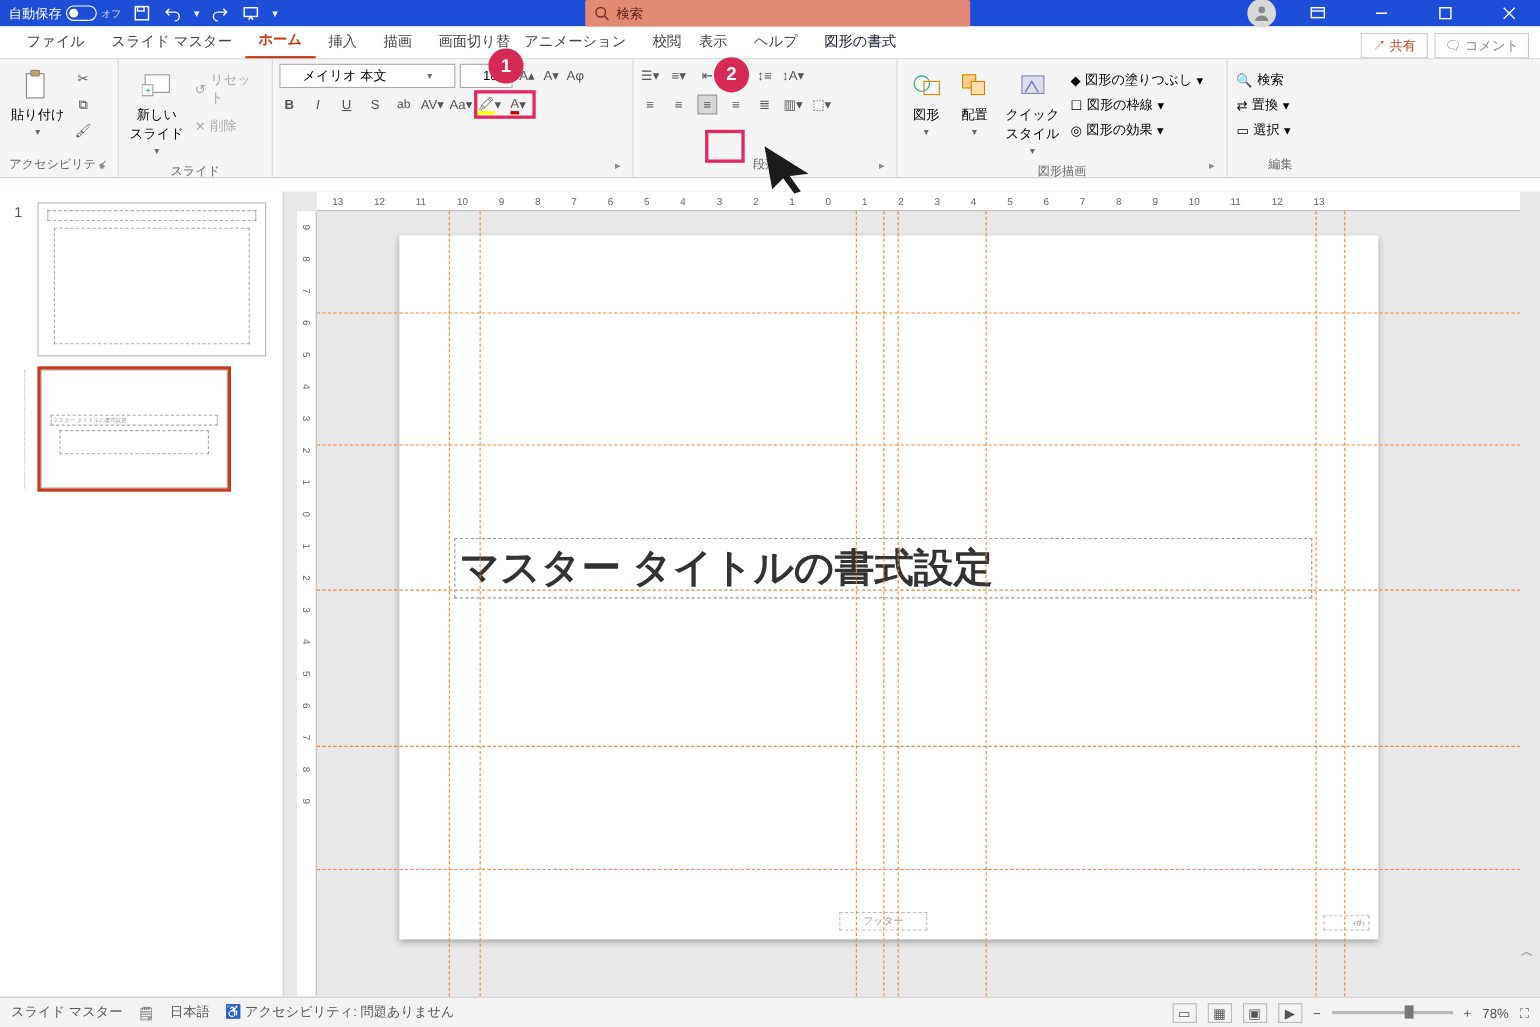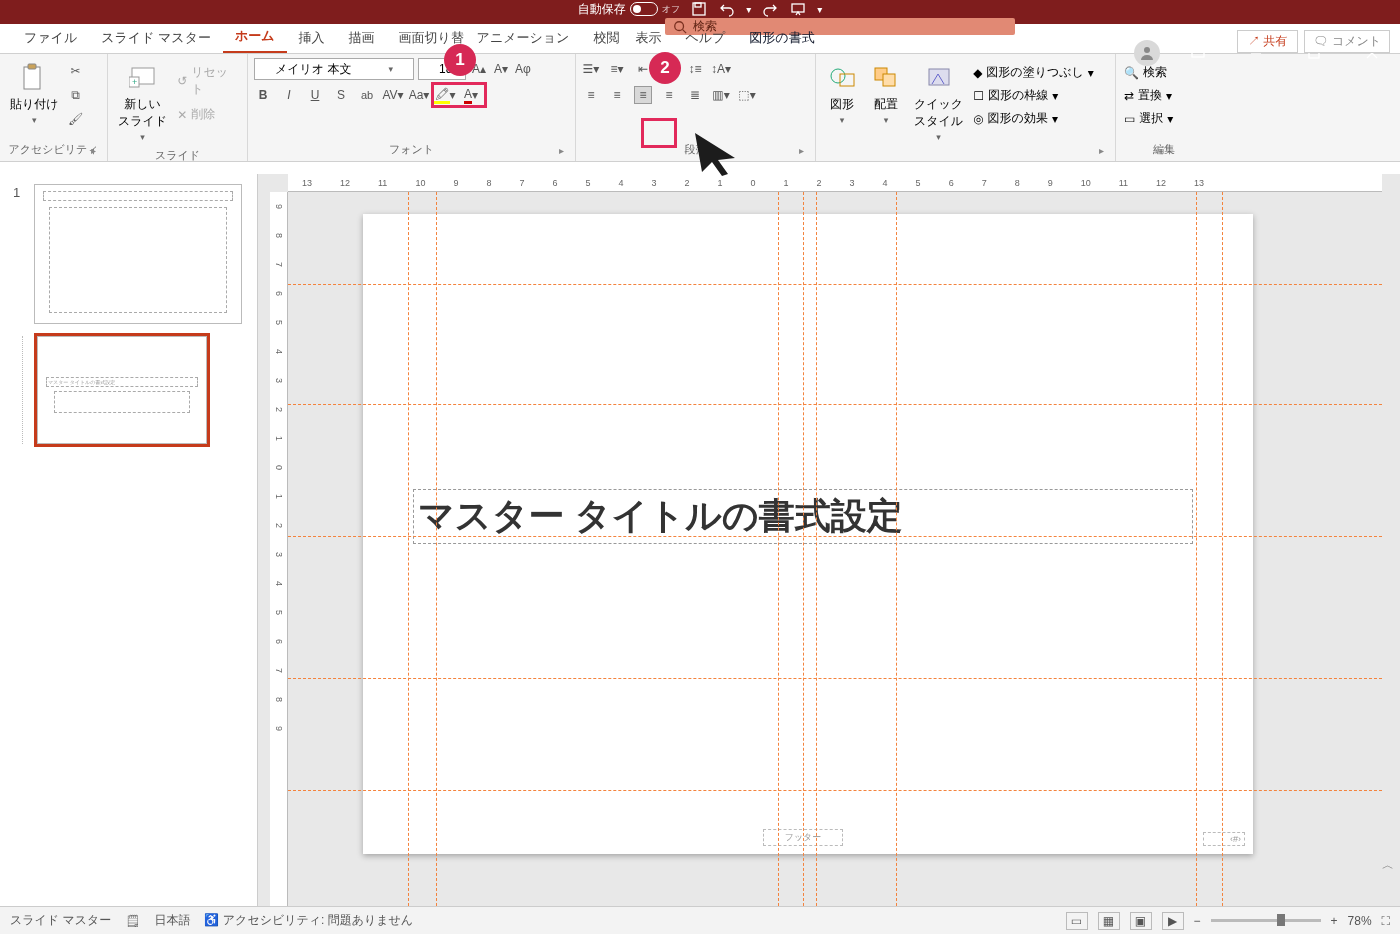--- a/index.html
+++ b/index.html
@@ -1,19 +1,19 @@
 <!DOCTYPE html>
 <html><head>
 <meta charset="utf-8">
 <style>
 * { box-sizing: border-box; margin: 0; padding: 0; font-family: "Yu Gothic UI", "Meiryo", sans-serif; }
 body { background: #fff; width: 1400px; height: 934px; overflow: hidden; position: relative; }
 
 
-.titlebar { height: 24px; background: #7f1d1d; display: flex; align-items: center; color: #fff; font-size: 12px; padding: 0 8px; flex-direction: column; }
+.titlebar { height: 24px; background: #1d4ed8; display: flex; align-items: center; color: #fff; font-size: 12px; padding: 0 8px; }
 .titlebar .left { display: flex; align-items: center; gap: 10px; }
 .titlebar .autosave { display: flex; align-items: center; gap: 4px; }
 .toggle-off { width: 28px; height: 14px; border: 1px solid #fff; border-radius: 8px; position: relative; }
 .toggle-off::after { content: ""; position: absolute; width: 8px; height: 8px; background: #fff; border-radius: 50%; top: 2px; left: 2px; }
 .qat-icon { width: 18px; height: 18px; display: flex; align-items: center; justify-content: center; cursor: pointer; }
 .titlebar .search { margin-left: 280px; width: 350px; height: 24px; background: #e18974; color: #5a1f10; display: flex; align-items: center; padding: 0 8px; gap: 6px; border-radius: 2px; }
 .titlebar .right { margin-left: auto; display: flex; align-items: center; gap: 18px; }
 .win-btn { width: 40px; height: 36px; display: flex; align-items: center; justify-content: center; cursor: pointer; }
 .avatar { width: 26px; height: 26px; border-radius: 50%; background: #d9d9d9; display: flex; align-items: center; justify-content: center; }
 
@@ -241,21 +241,20 @@
             <u>U</u>
           </div>
         <div class="icon-sm">S</div>
         <div class="icon-sm" style="font-size:11px">ab</div>
         <div class="icon-sm">AV▾</div>
         <div class="icon-sm">Aa▾</div>
         <div class="icon-sm"><span style="border-bottom:3px solid #ff0">🖍</span>▾</div>
         <div class="icon-sm"><span style="border-bottom:3px solid #c00">A</span>▾</div>
       </div>
     </div>
-    <div class="group-label">フォント</div>
     <div class="dlg-launch">▸</div>
   </div>
 
   <div class="group" style="width:240px">
     <div class="group-body" style="flex-direction:column;gap:8px;padding-top:2px">
       <div style="display:flex;gap:8px">
         <div class="icon-sm">☰▾</div>
         <div class="icon-sm">≡▾</div>
         <div class="icon-sm">⇤</div>
         <div class="icon-sm">⇥</div>
@@ -308,20 +307,21 @@
           <span style="white-space:pre">クイック
 スタイル</span>
           <span style="font-size:9px;color:#666">▾</span>
         </div>
       <div style="display:flex;flex-direction:column;gap:2px;padding-top:4px">
         <div class="rowbtn">◆ <span>図形の塗りつぶし</span> ▾</div>
         <div class="rowbtn">☐ <span>図形の枠線</span> ▾</div>
         <div class="rowbtn">◎ <span>図形の効果</span> ▾</div>
       </div>
     </div>
+    <div class="group-label">図形描画</div>
     <div class="dlg-launch">▸</div>
   </div>
 
   <div class="group" style="width:96px;border-right:none">
     <div class="group-body" style="flex-direction:column;gap:2px;padding-top:4px">
       <div class="rowbtn">🔍 <span>検索</span></div>
       <div class="rowbtn">⇄ <span>置換</span> ▾</div>
       <div class="rowbtn">▭ <span>選択</span> ▾</div>
     </div>
     <div class="group-label">編集</div>

